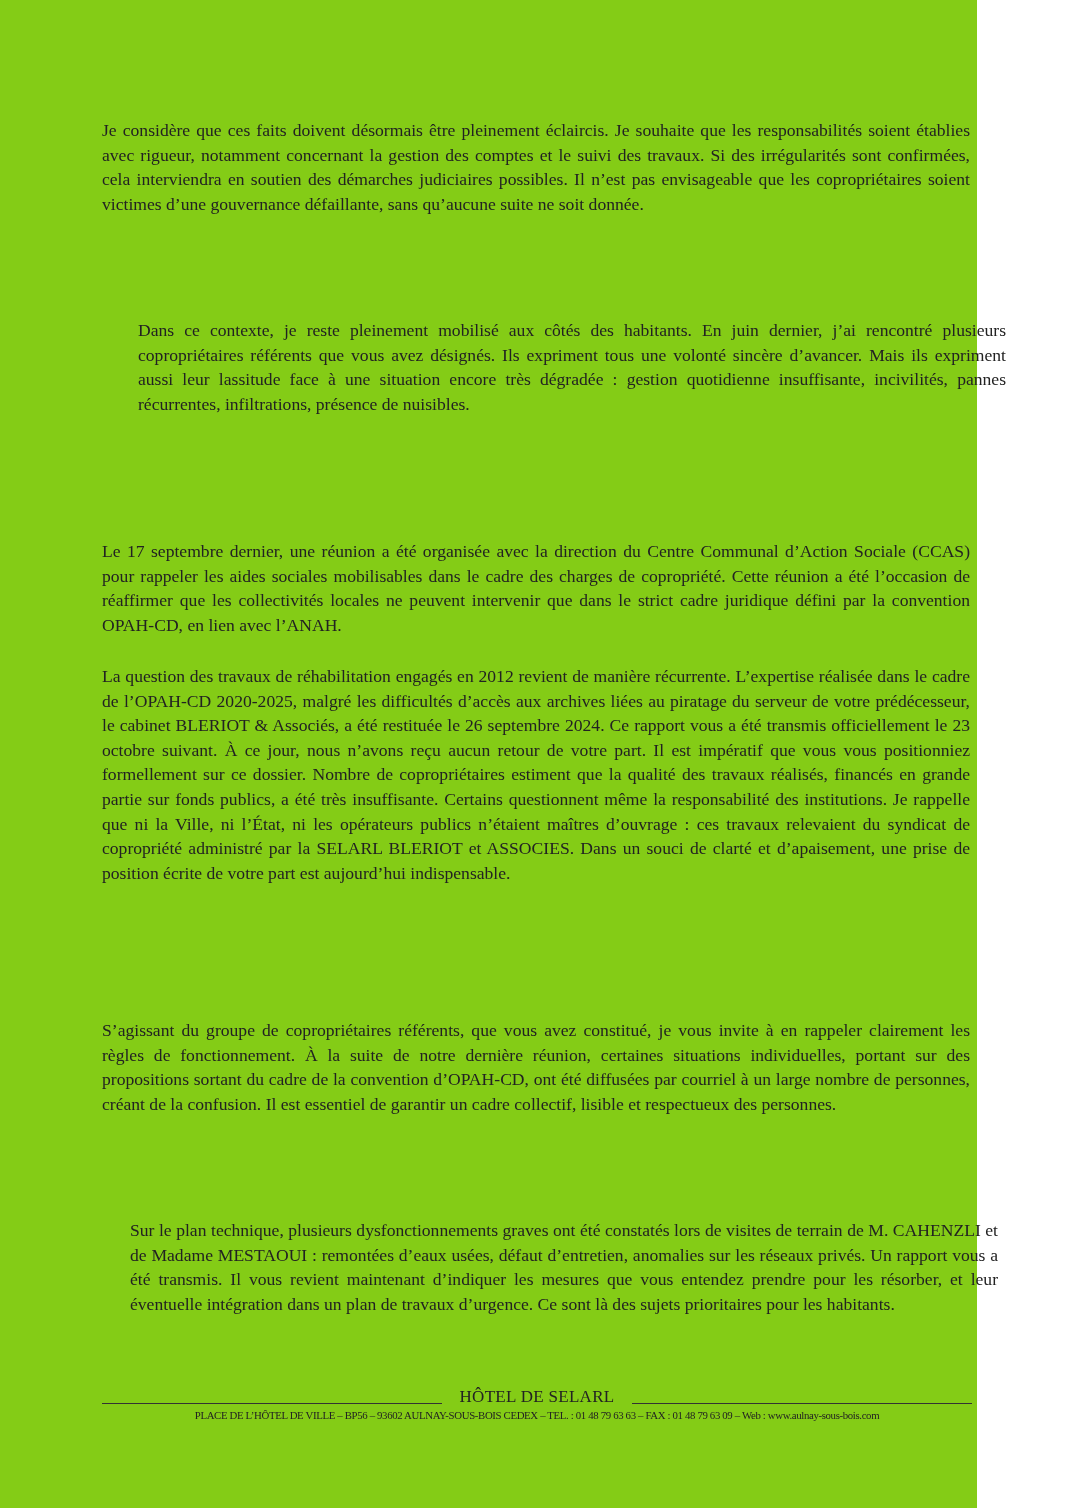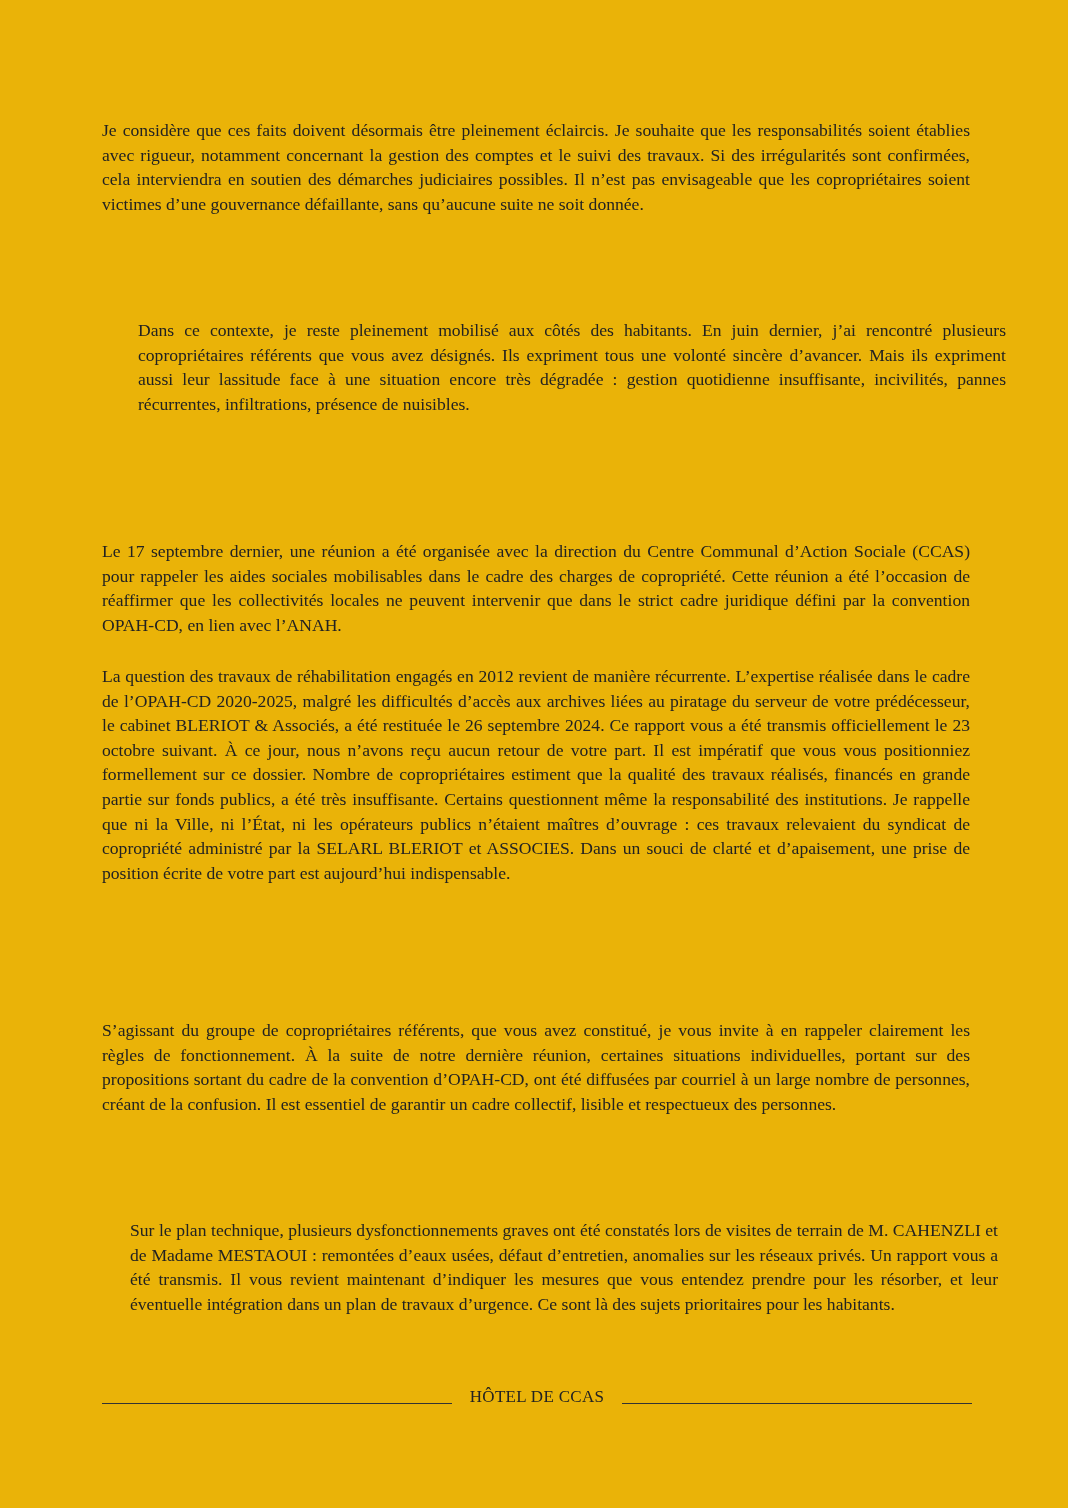--- a/index.html
+++ b/index.html
@@ -1,17 +1,17 @@
 <!DOCTYPE html>
 <html><head>
   <meta charset="utf-8">
   <style>
     html, body { margin: 0; padding: 0; background: #ffffff; }
     body { width: 1068px; height: 1508px; position: relative; overflow: hidden; color: #1a1a1a; }
-    .page { position: absolute; left: 0; top: 0; width: 1068px; height: 1508px; background: #eab308; }
+    .page { position: absolute; left: 0; top: 0; width: 977px; height: 1508px; background: #84cc16; }
     .para {
       position: absolute;
       left: 102px;
       width: 868px;
       font-family: "Liberation Serif", serif;
       font-size: 17.6px;
       line-height: 24.6px;
       text-align: justify;
       margin: 0;
       color: #222;
@@ -59,16 +59,17 @@
 <div class="page">
   <p id="p1" class="para">Je considère que ces faits doivent désormais être pleinement éclaircis. Je souhaite que les responsabilités soient établies avec rigueur, notamment concernant la gestion des comptes et le suivi des travaux. Si des irrégularités sont confirmées, cela interviendra en soutien des démarches judiciaires possibles. Il n’est pas envisageable que les copropriétaires soient victimes d’une gouvernance défaillante, sans qu’aucune suite ne soit donnée.</p>
   <p id="p2" class="para">Dans ce contexte, je reste pleinement mobilisé aux côtés des habitants. En juin dernier, j’ai rencontré plusieurs copropriétaires référents que vous avez désignés. Ils expriment tous une volonté sincère d’avancer. Mais ils expriment aussi leur lassitude face à une situation encore très dégradée : gestion quotidienne insuffisante, incivilités, pannes récurrentes, infiltrations, présence de nuisibles.</p>
   <p id="p3" class="para">Le 17 septembre dernier, une réunion a été organisée avec la direction du Centre Communal d’Action Sociale (CCAS) pour rappeler les aides sociales mobilisables dans le cadre des charges de copropriété. Cette réunion a été l’occasion de réaffirmer que les collectivités locales ne peuvent intervenir que dans le strict cadre juridique défini par la convention OPAH-CD, en lien avec l’ANAH.</p>
   <p id="p4" class="para">La question des travaux de réhabilitation engagés en 2012 revient de manière récurrente. L’expertise réalisée dans le cadre de l’OPAH-CD 2020-2025, malgré les difficultés d’accès aux archives liées au piratage du serveur de votre prédécesseur, le cabinet BLERIOT &amp; Associés, a été restituée le 26 septembre 2024. Ce rapport vous a été transmis officiellement le 23 octobre suivant. À ce jour, nous n’avons reçu aucun retour de votre part. Il est impératif que vous vous positionniez formellement sur ce dossier. Nombre de copropriétaires estiment que la qualité des travaux réalisés, financés en grande partie sur fonds publics, a été très insuffisante. Certains questionnent même la responsabilité des institutions. Je rappelle que ni la Ville, ni l’État, ni les opérateurs publics n’étaient maîtres d’ouvrage : ces travaux relevaient du syndicat de copropriété administré par la SELARL BLERIOT et ASSOCIES. Dans un souci de clarté et d’apaisement, une prise de position écrite de votre part est aujourd’hui indispensable.</p>
   <p id="p5" class="para">S’agissant du groupe de copropriétaires référents, que vous avez constitué, je vous invite à en rappeler clairement les règles de fonctionnement. À la suite de notre dernière réunion, certaines situations individuelles, portant sur des propositions sortant du cadre de la convention d’OPAH-CD, ont été diffusées par courriel à un large nombre de personnes, créant de la confusion. Il est essentiel de garantir un cadre collectif, lisible et respectueux des personnes.</p>
   <p id="p6" class="para">Sur le plan technique, plusieurs dysfonctionnements graves ont été constatés lors de visites de terrain de M. CAHENZLI et de Madame MESTAOUI : remontées d’eaux usées, défaut d’entretien, anomalies sur les réseaux privés. Un rapport vous a été transmis. Il vous revient maintenant d’indiquer les mesures que vous entendez prendre pour les résorber, et leur éventuelle intégration dans un plan de travaux d’urgence. Ce sont là des sujets prioritaires pour les habitants.</p>
 
   <div class="footer-title-row">
     <div class="footer-line"></div>
-    <div class="footer-title">HÔTEL DE CCAS</div>
+    <div class="footer-title">HÔTEL DE SELARL</div>
     <div class="footer-line"></div>
   </div>
+  <div class="footer-address">PLACE DE L’HÔTEL DE VILLE – BP56 – 93602 AULNAY-SOUS-BOIS CEDEX – TEL. : 01 48 79 63 63 – FAX : 01 48 79 63 09 – Web : www.aulnay-sous-bois.com</div>
 </div>
 
 </body></html>

